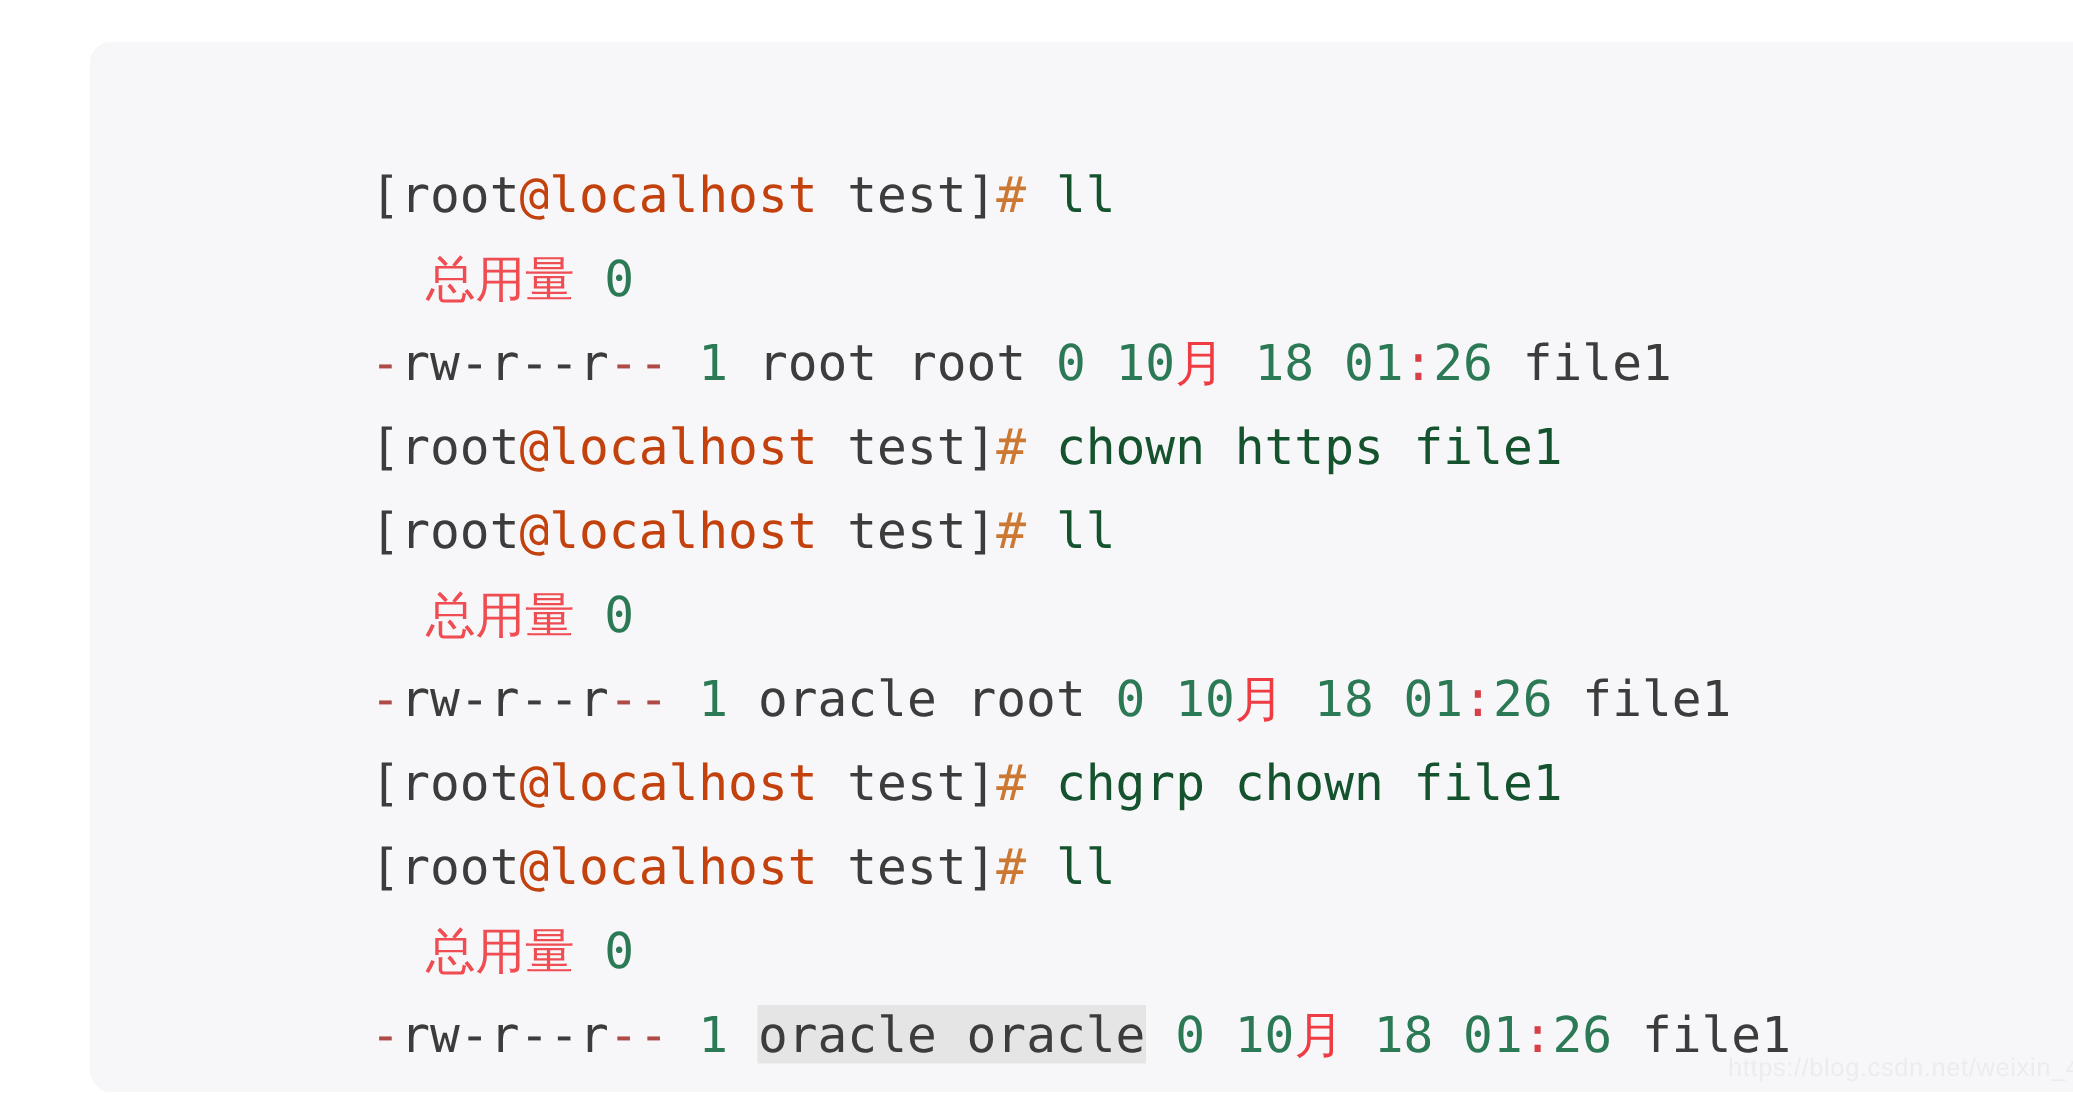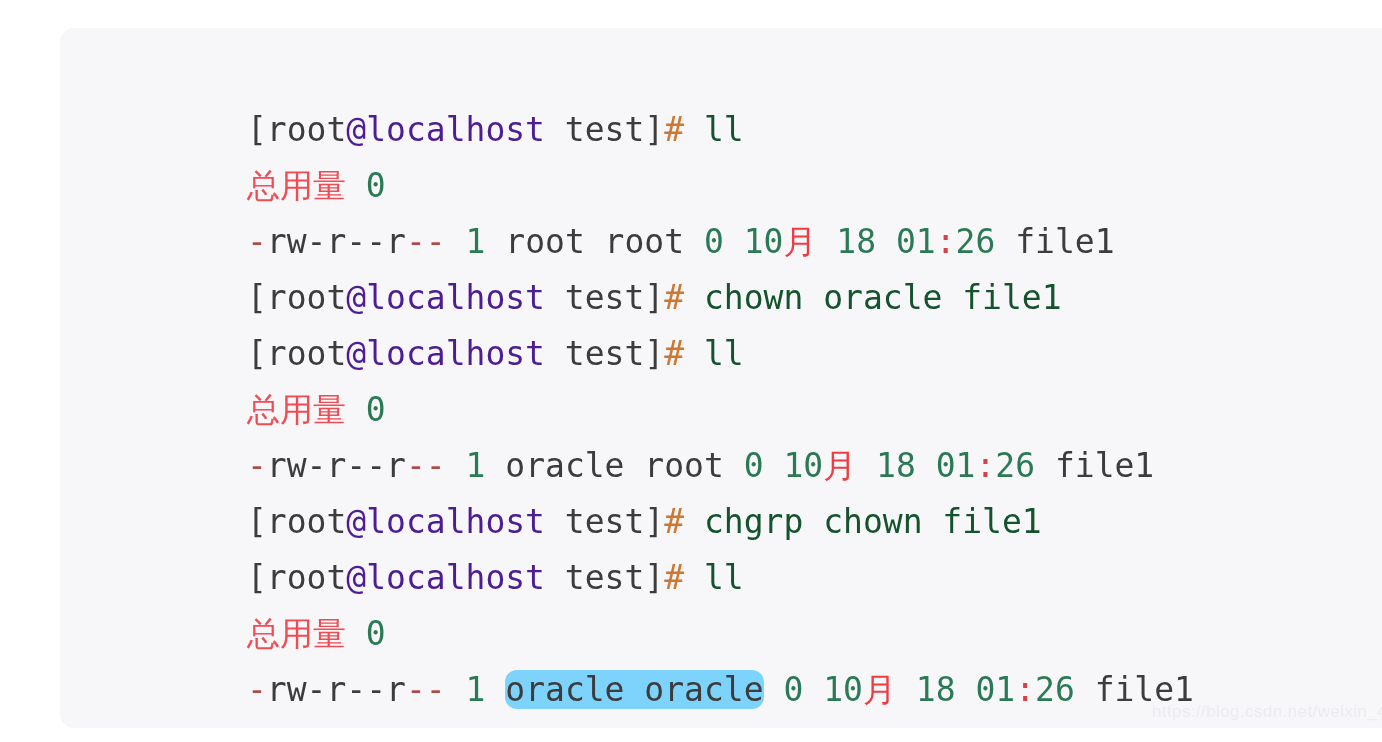--- a/index.html
+++ b/index.html
@@ -48,32 +48,31 @@
     font-size: 33px;
     line-height: 56px;
     height: 56px;
     white-space: pre;
     letter-spacing: 0px;
     color: #3c3c3c;
   }
 
   
   .tok-default { color: #3c3c3c; }
-  .tok-host    { color: #4c1d95; }
+  .tok-host    { color: #c2410c; }
   .tok-prompt  { color: #cc7832; }
   .tok-cmd     { color: #14532d; }
-  .tok-total   { color: #ef4d52; }
+  .tok-total   { color: #ef4d52; margin-left: 37px; }
   .tok-num     { color: #2c7a55; }
   .tok-perm-d  { color: #b04a46; }
   .tok-month   { color: #ef3b42; }
   .tok-colon   { color: #d64046; }
   .tok-sel {
-    background: #7dd3fc;
+    background: #e5e5e5;
     color: #3c3c3c;
-    border-radius: 12px;
   }
 
   
   .watermark {
     position: absolute;
     right: 4px;
     bottom: 6px;
     font-family: "Liberation Sans", sans-serif;
     font-size: 17px;
     color: #ececf0;
@@ -96,21 +95,21 @@
 
       <div class="code-line">
         <span class="tok-total">总用量</span><span class="tok-num"> 0</span>
       </div>
 
       <div class="code-line">
         <span class="tok-perm-d">-</span><span class="tok-default">rw-r--r</span><span class="tok-perm-d">--</span><span class="tok-num"> 1</span><span class="tok-default"> root root</span><span class="tok-num"> 0</span><span class="tok-num"> 10</span><span class="tok-month">月</span><span class="tok-num"> 18 01</span><span class="tok-colon">:</span><span class="tok-num">26</span><span class="tok-default"> file1</span>
       </div>
 
       <div class="code-line">
-        <span class="tok-default">[</span><span class="tok-default">root</span><span class="tok-host">@localhost</span><span class="tok-default"> test]</span><span class="tok-prompt">#</span><span class="tok-cmd"> chown oracle file1</span>
+        <span class="tok-default">[</span><span class="tok-default">root</span><span class="tok-host">@localhost</span><span class="tok-default"> test]</span><span class="tok-prompt">#</span><span class="tok-cmd"> chown https file1</span>
       </div>
 
       <div class="code-line">
         <span class="tok-default">[</span><span class="tok-default">root</span><span class="tok-host">@localhost</span><span class="tok-default"> test]</span><span class="tok-prompt">#</span><span class="tok-cmd"> ll</span>
       </div>
 
       <div class="code-line">
         <span class="tok-total">总用量</span><span class="tok-num"> 0</span>
       </div>
 

